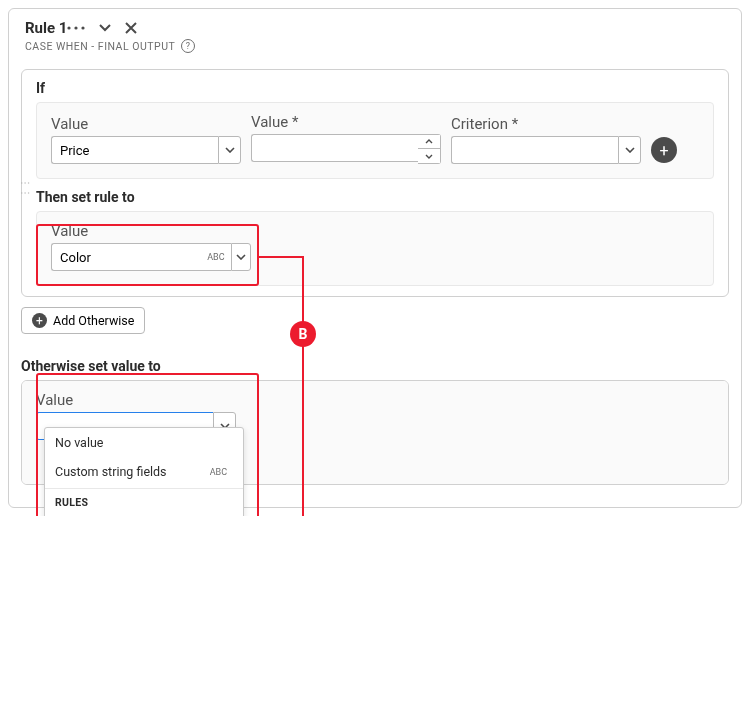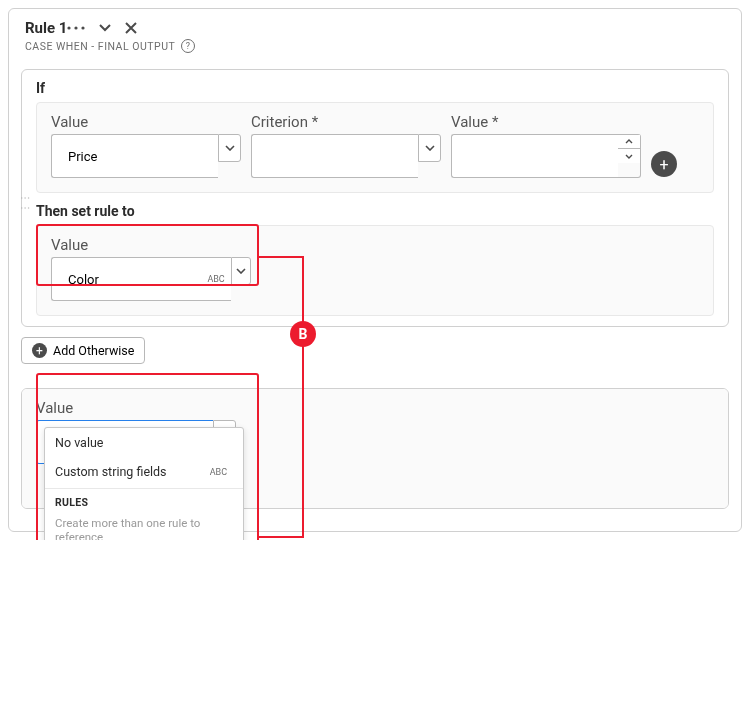--- a/index.html
+++ b/index.html
@@ -13,21 +13,21 @@
 .body{padding:6px 12px 12px}
 .card{border:1px solid #d0d0d0;border-radius:6px;margin-bottom:10px;background:#fff}
 .card-pad{padding:10px 14px}
 .drag{position:absolute;left:-2px;top:48%;color:#b0b0b0;font-size:10px;writing-mode:vertical-rl}
 .section-title{font-size:14px;font-weight:700;margin:0 0 6px}
 .grey{background:#fafafa;border:1px solid #e8e8e8;border-radius:4px}
 .lbl{font-size:15px;color:#555;margin-bottom:3px}
 .row{display:flex;gap:10px;align-items:flex-end}
 .cell{display:flex;flex-direction:column}
 .combo{display:flex}
-.combo input{border:1px solid #b8b8b8;border-right:none;border-radius:3px 0 0 3px;height:44px;padding:0 16px;font-size:13px;width:100%;background:#fff}
+.combo input{border:1px solid #b8b8b8;border-right:none;border-radius:3px 0 0 3px;height:28px;padding:0 8px;font-size:13px;width:100%;background:#fff}
 .combo .btn{border:1px solid #b8b8b8;border-radius:0 3px 3px 0;width:26px;height:28px;display:flex;align-items:center;justify-content:center;background:#fff}
 .spinbtns{display:flex;flex-direction:column;border:1px solid #b8b8b8;border-left:none;border-radius:0 3px 3px 0}
 .spinbtns span{width:22px;height:14px;display:flex;align-items:center;justify-content:center;font-size:8px;background:#fff}
 .spinbtns span:first-child{border-bottom:1px solid #b8b8b8}
 .plus-circ{width:26px;height:26px;border-radius:50%;background:#4b4b4b;color:#fff;display:flex;align-items:center;justify-content:center;font-size:16px;margin-bottom:1px}
 .abc{font-size:9px;font-weight:400;color:#6e6e6e;padding-right:6px;align-self:center}
 .add-btn{display:inline-flex;align-items:center;gap:6px;border:1px solid #b8b8b8;border-radius:4px;padding:5px 10px;font-size:12.5px;background:#fff}
 .add-btn .pc{width:15px;height:15px;border-radius:50%;background:#4b4b4b;color:#fff;display:flex;align-items:center;justify-content:center;font-size:12px}
 .hl{position:absolute;border:2px solid #ec1b2e;border-radius:3px;pointer-events:none}
 .badge-b{position:absolute;width:26px;height:26px;background:#ec1b2e;color:#fff;border-radius:50%;display:flex;align-items:center;justify-content:center;font-weight:700;font-size:14px}
@@ -84,48 +84,48 @@
               <div class="combo">
                 <input value="Price" style="">
                 <div class="btn">
                   <svg width="10" height="6" viewBox="0 0 10 6">
                         <path d="M1 1l4 4 4-4" stroke="#4b4b4b" stroke-width="1.6" fill="none"></path>
                       </svg>
                 </div>
               </div>
             </div>
             <div class="cell" style="width:190px">
-              <div class="lbl">Criterion *</div>
-              <div class="combo">
-                <input value="" style="">
-                <div class="btn">
-                  <svg width="10" height="6" viewBox="0 0 10 6">
-                        <path d="M1 1l4 4 4-4" stroke="#4b4b4b" stroke-width="1.6" fill="none"></path>
-                      </svg>
-                </div>
-              </div>
-            </div>
-            <div class="cell" style="width:190px">
               <div class="lbl">Value *</div>
               <div class="combo">
                 <input value="" style="">
                 <div class="spinbtns">
                   <span>
                         <svg width="8" height="5" viewBox="0 0 8 5">
                           <path d="M1 4l3-3 3 3" stroke="#4b4b4b" stroke-width="1.4" fill="none"></path>
                         </svg>
                       </span>
                   <span>
                         <svg width="8" height="5" viewBox="0 0 8 5">
                           <path d="M1 1l3 3 3-3" stroke="#4b4b4b" stroke-width="1.4" fill="none"></path>
                         </svg>
                       </span>
                 </div>
               </div>
             </div>
+            <div class="cell" style="width:190px">
+              <div class="lbl">Criterion *</div>
+              <div class="combo">
+                <input value="" style="">
+                <div class="btn">
+                  <svg width="10" height="6" viewBox="0 0 10 6">
+                        <path d="M1 1l4 4 4-4" stroke="#4b4b4b" stroke-width="1.6" fill="none"></path>
+                      </svg>
+                </div>
+              </div>
+            </div>
             <div class="plus-circ">+</div>
           </div>
         </div>
       </div>
 
       <div class="card-pad" style="padding-top:0">
         <div class="section-title">Then set rule to</div>
         <div class="grey" style="padding:10px 14px 14px">
           <div class="cell" style="width:200px">
             <div class="lbl">Value</div>
@@ -144,20 +144,21 @@
         </div>
       </div>
     </div>
 
     <button class="add-btn">
       <span class="pc">+</span>
       <span>Add Otherwise</span>
     </button>
 
     <div style="height:24px"></div>
+    <div class="section-title">Otherwise set value to</div>
     <div class="card">
       <div class="grey" style="padding:10px 14px 44px;border:none;border-radius:5px">
         <div class="cell" style="width:200px">
           <div class="lbl">Value</div>
           <div class="combo">
             <input style="border-color: rgb(38, 128, 235);" value="">
             <div class="btn">
               <svg width="10" height="6" viewBox="0 0 10 6">
                     <path d="M1 1l4 4 4-4" stroke="#4b4b4b" stroke-width="1.6" fill="none"></path>
                   </svg>

